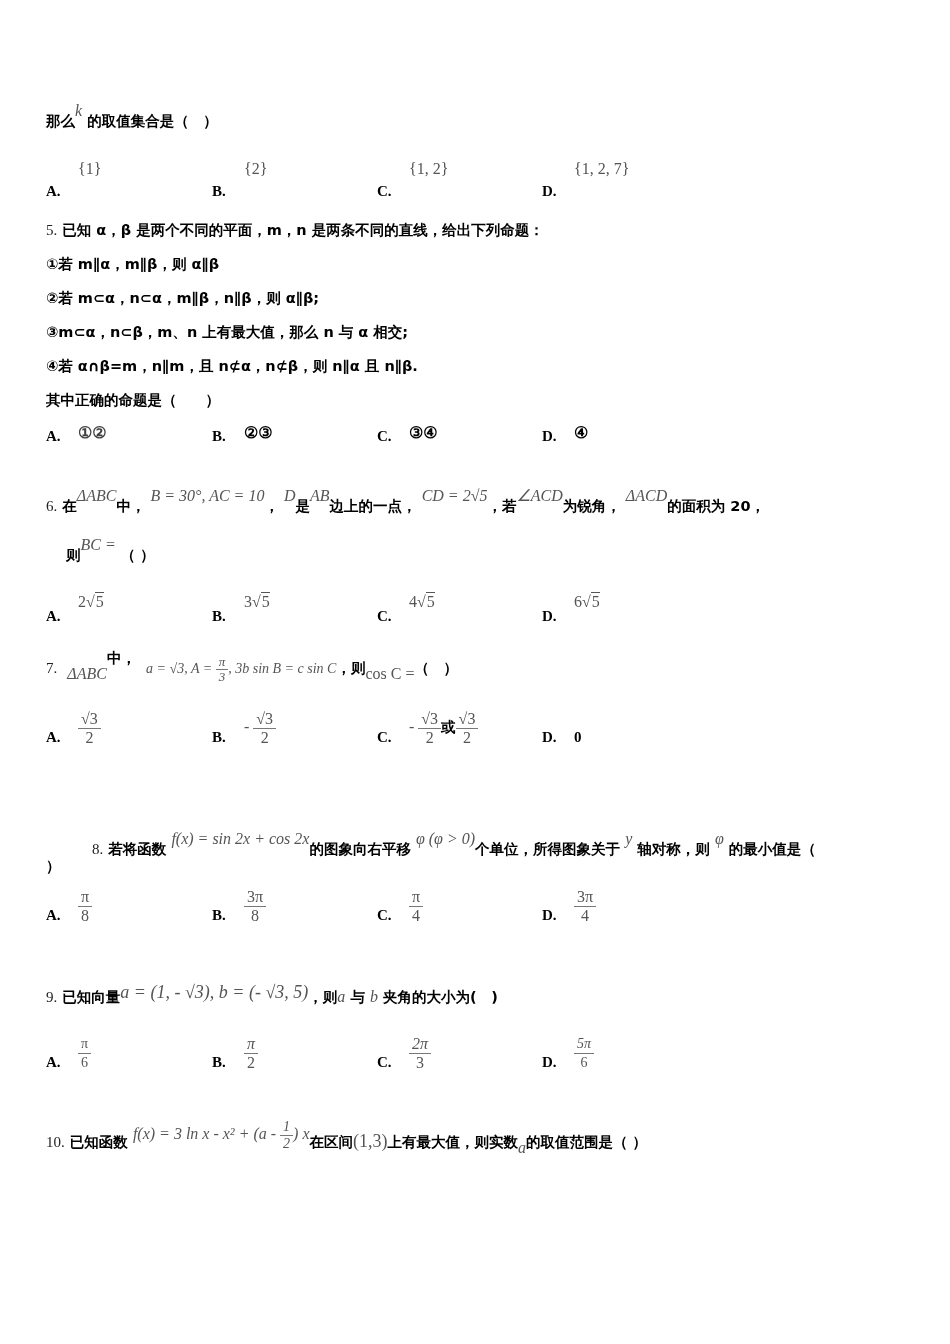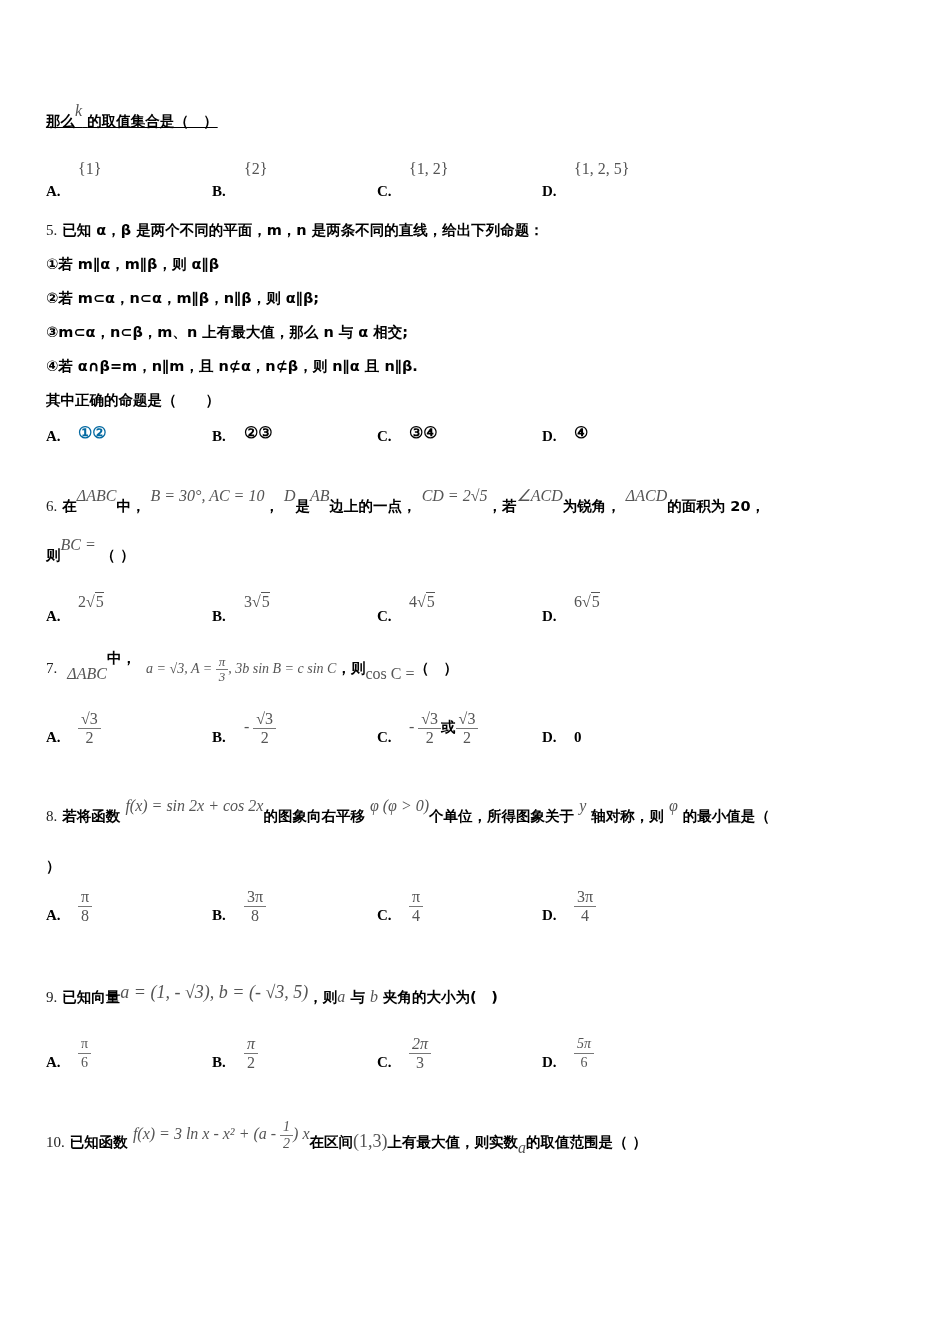--- a/index.html
+++ b/index.html
@@ -17,73 +17,73 @@
   .opt .lbl { position: absolute; left: 0; bottom: 0; font-family: "Liberation Serif", serif; font-weight: bold; font-size: 15px; }
   .opt .val { position: absolute; left: 32px; top: 0; font-family: "Liberation Serif", serif; color: #555; font-size: 16px; white-space: nowrap; }
   .frac { display: inline-block; vertical-align: middle; text-align: center; font-family: "Liberation Serif", serif; color: #555; font-size: 16px; line-height: 18px; }
   .frac .n { display: block; border-bottom: 1px solid #777; padding: 0 3px; }
   .frac .d { display: block; padding: 0 3px; }
   .sqrt { border-top: 1px solid #555; padding-left: 1px; }
 </style>
 </head>
 <body>
 
-<div class="line cn" style="top:112px;text-decoration:underline;">
+<div class="line cn" style="top:112px;">
   <span>那么</span><span class="m sup">k</span> <span>的取值集合是（　）</span>
 </div>
 <div class="opts" style="top:160px;">
   <div class="opt" style="left:0;">
       <span class="lbl">A.</span>
       <span class="val">{1}</span>
     </div>
   <div class="opt" style="left:166px;">
       <span class="lbl">B.</span>
       <span class="val">{2}</span>
     </div>
   <div class="opt" style="left:331px;">
       <span class="lbl">C.</span>
       <span class="val">{1, 2}</span>
     </div>
   <div class="opt" style="left:496px;">
       <span class="lbl">D.</span>
-      <span class="val">{1, 2, 5}</span>
+      <span class="val">{1, 2, 7}</span>
     </div>
 </div>
 
 <div class="line cn" style="top:221px;">
   <span class="num">5.</span>&nbsp;<span>已知 α，β 是两个不同的平面，m，n 是两条不同的直线，给出下列命题：</span>
 </div>
 <div class="line cn" style="top:255px;">①若 m∥α，m∥β，则 α∥β</div>
 <div class="line cn" style="top:289px;">②若 m⊂α，n⊂α，m∥β，n∥β，则 α∥β;</div>
 <div class="line cn" style="top:323px;">③m⊂α，n⊂β，m、n 上有最大值，那么 n 与 α 相交;</div>
 <div class="line cn" style="top:357px;">④若 α∩β=m，n∥m，且 n⊄α，n⊄β，则 n∥α 且 n∥β.</div>
 <div class="line cn" style="top:391px;">其中正确的命题是（　　）</div>
 <div class="opts" style="top:417px; height:28px;">
   <div class="opt" style="left:0; height:28px;">
       <span class="lbl">A.</span>
-      <span class="val cn" style="top:6px;color:#0369a1;">①②</span>
+      <span class="val cn" style="top:6px;color:#404040;">①②</span>
     </div>
   <div class="opt" style="left:166px; height:28px;">
       <span class="lbl">B.</span>
       <span class="val cn" style="top:6px;color:#000;">②③</span>
     </div>
   <div class="opt" style="left:331px; height:28px;">
       <span class="lbl">C.</span>
       <span class="val cn" style="top:6px;color:#000;">③④</span>
     </div>
   <div class="opt" style="left:496px; height:28px;">
       <span class="lbl">D.</span>
       <span class="val cn" style="top:6px;color:#000;">④</span>
     </div>
 </div>
 
 <div class="line cn" style="top:496px;">
   <span class="num">6.</span>&nbsp;<span>在</span><span class="m sup">ΔABC</span><span>中，</span>&nbsp;<span class="m sup">B = 30°, AC = 10</span><span>，</span>&nbsp;<span class="m sup">D</span><span>是</span><span class="m sup">AB</span><span>边上的一点，</span>&nbsp;<span class="m sup">CD = 2√5</span><span>，若</span><span class="m sup">∠ACD</span><span>为锐角，</span>&nbsp;<span class="m sup">ΔACD</span><span>的面积为 20，</span>
 </div>
-<div class="line cn" style="top:546px;">
+<div class="line cn" style="top:546px;margin-left:20px;">
   <span>则</span><span class="m sup">BC =</span>&nbsp;<span>（ ）</span>
 </div>
 <div class="opts" style="top:593px; height:32px;">
   <div class="opt" style="left:0; height:32px;">
       <span class="lbl">A.</span>
       <span class="val"><span>2</span>√<span class="sqrt">5</span></span>
     </div>
   <div class="opt" style="left:166px; height:32px;">
       <span class="lbl">B.</span>
       <span class="val"><span>3</span>√<span class="sqrt">5</span></span>
@@ -114,21 +114,21 @@
   <div class="opt" style="left:331px; height:50px;">
       <span class="lbl" style="bottom:14px;">C.</span>
       <span class="val"><span>-</span> <span class="frac"><span class="n">√3</span><span class="d">2</span></span><span class="cn" style="color:#000;">或</span><span class="frac"><span class="n">√3</span><span class="d">2</span></span></span>
     </div>
   <div class="opt" style="left:496px; height:50px;">
       <span class="lbl" style="bottom:14px;">D.</span>
       <span class="val" style="top:auto;bottom:14px;color:#000;font-weight:bold;font-size:15px;">0</span>
     </div>
 </div>
 
-<div class="line cn" style="top:807px;">
+<div class="line cn" style="top:840px;margin-left:46px;">
   <span class="num">8.</span>&nbsp;<span>若将函数</span>&nbsp;<span class="m sup">f(x) = sin 2x + cos 2x</span><span>的图象向右平移</span>&nbsp;<span class="m sup">φ (φ &gt; 0)</span><span>个单位，所得图象关于</span>&nbsp;<span class="m sup">y</span>&nbsp;<span>轴对称，则</span>&nbsp;<span class="m sup">φ</span>&nbsp;<span>的最小值是（</span>
 </div>
 <div class="line cn" style="top:857px;">）</div>
 <div class="opts" style="top:888px; height:50px;">
   <div class="opt" style="left:0; height:50px;">
       <span class="lbl" style="bottom:14px;">A.</span>
       <span class="val"><span class="frac"><span class="n">π</span><span class="d">8</span></span></span>
     </div>
   <div class="opt" style="left:166px; height:50px;">
       <span class="lbl" style="bottom:14px;">B.</span>

